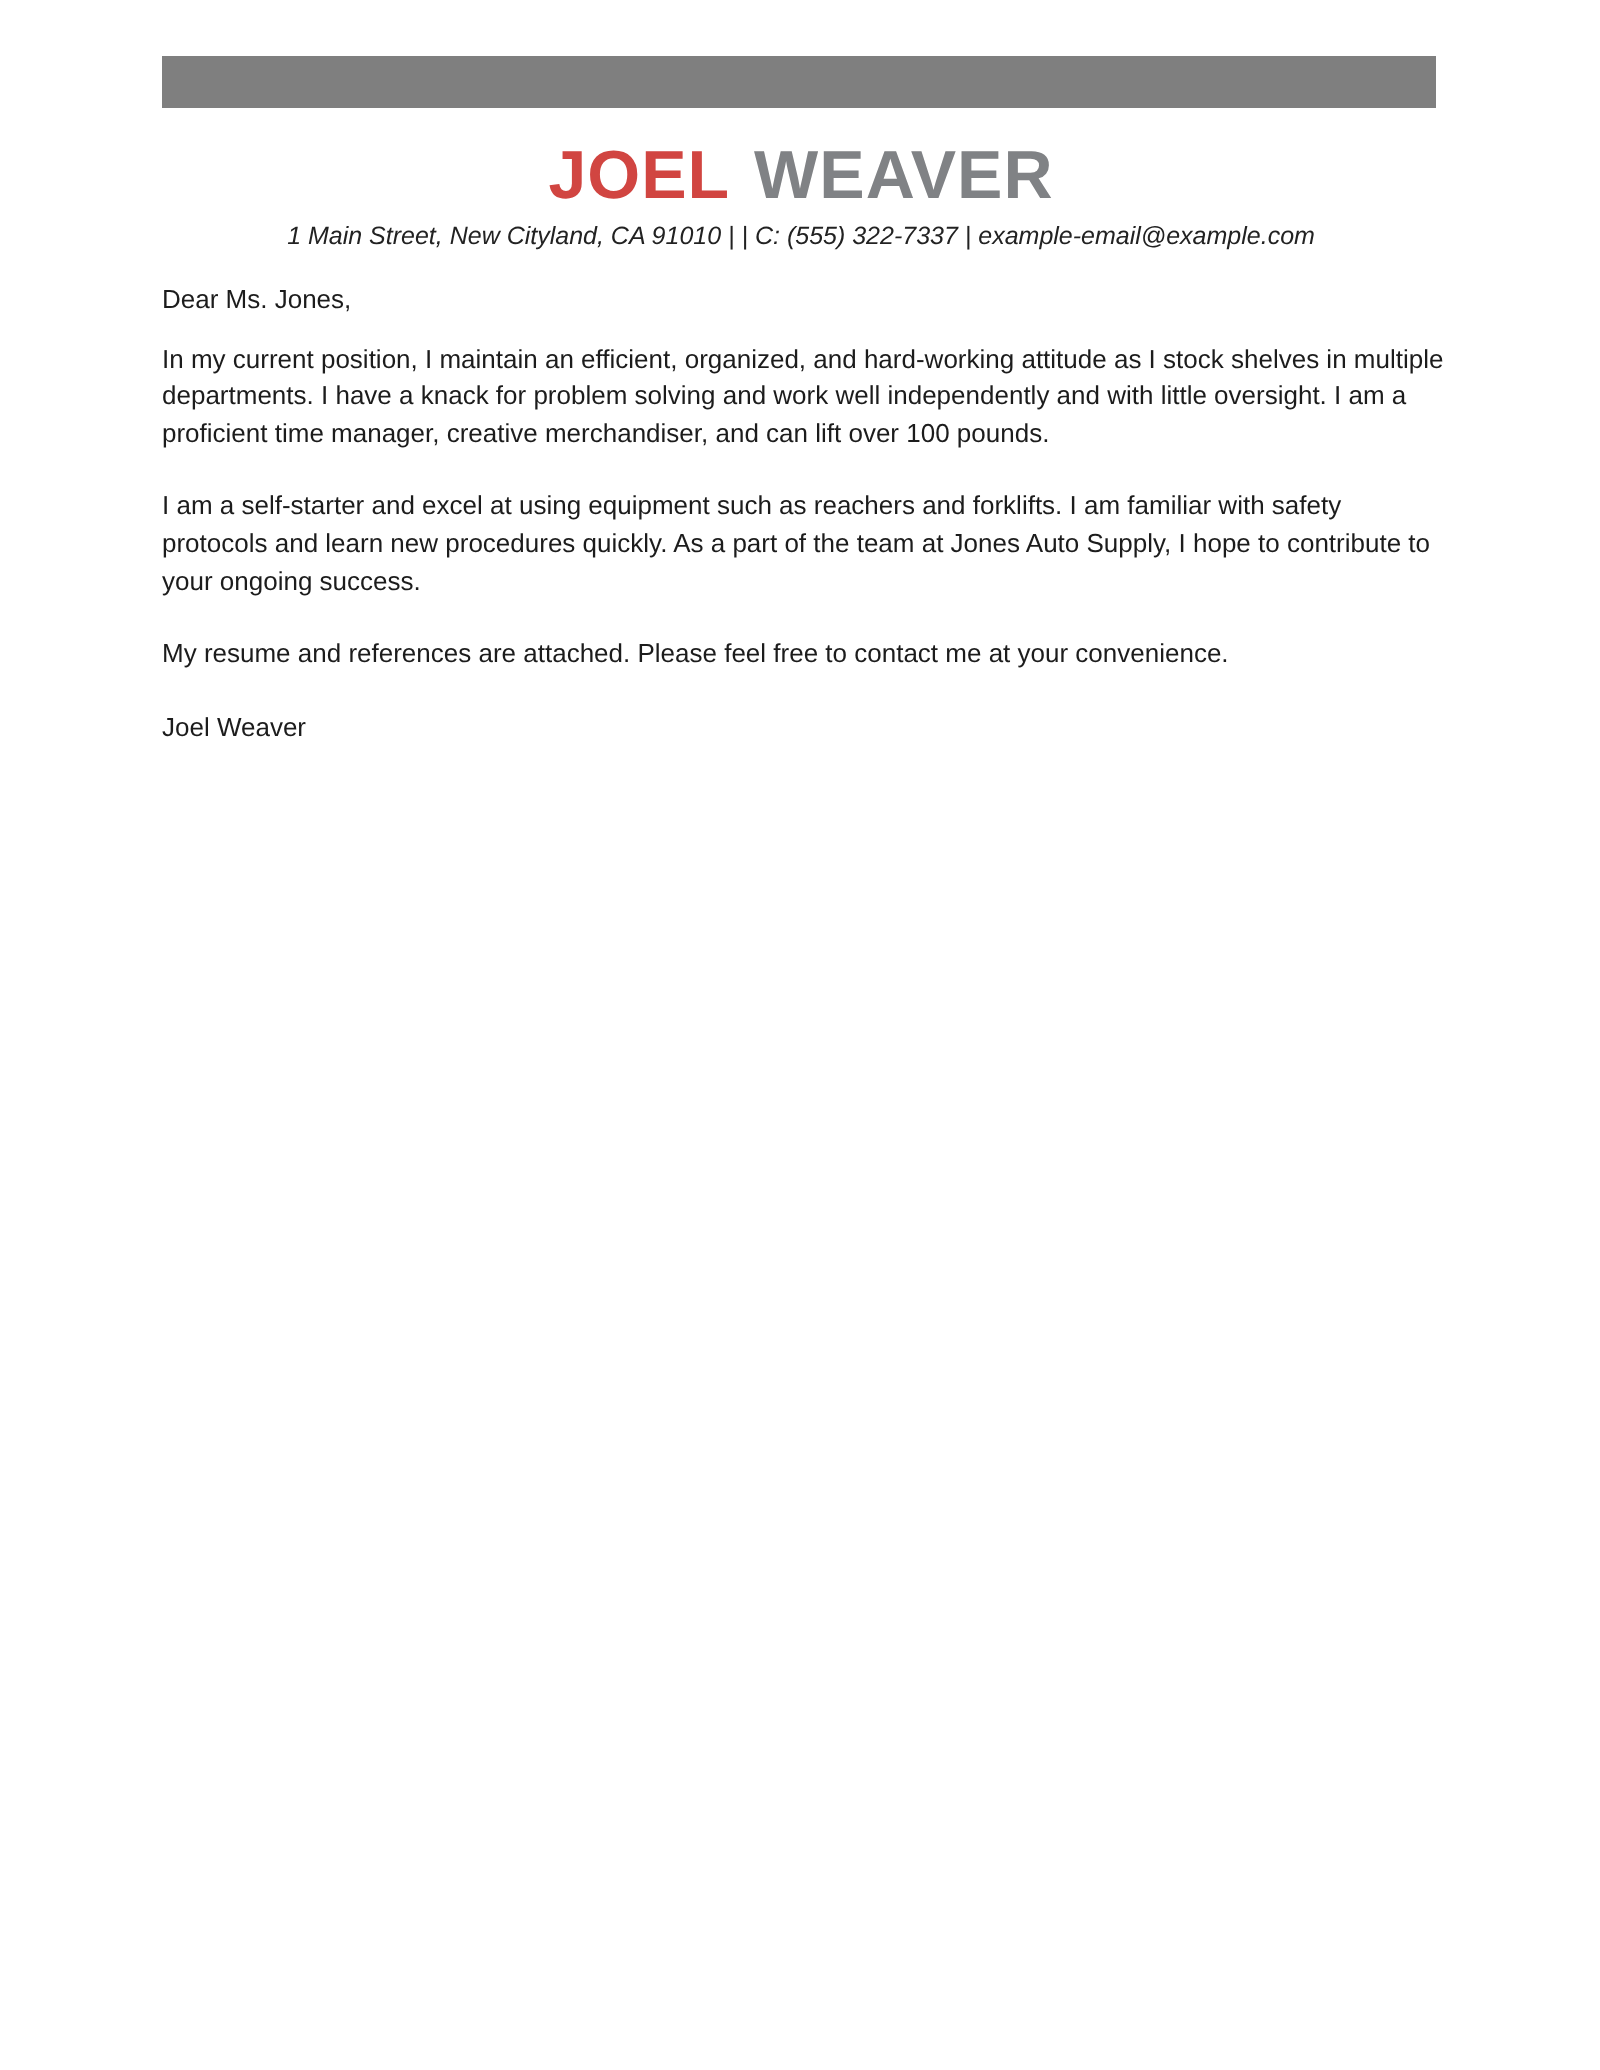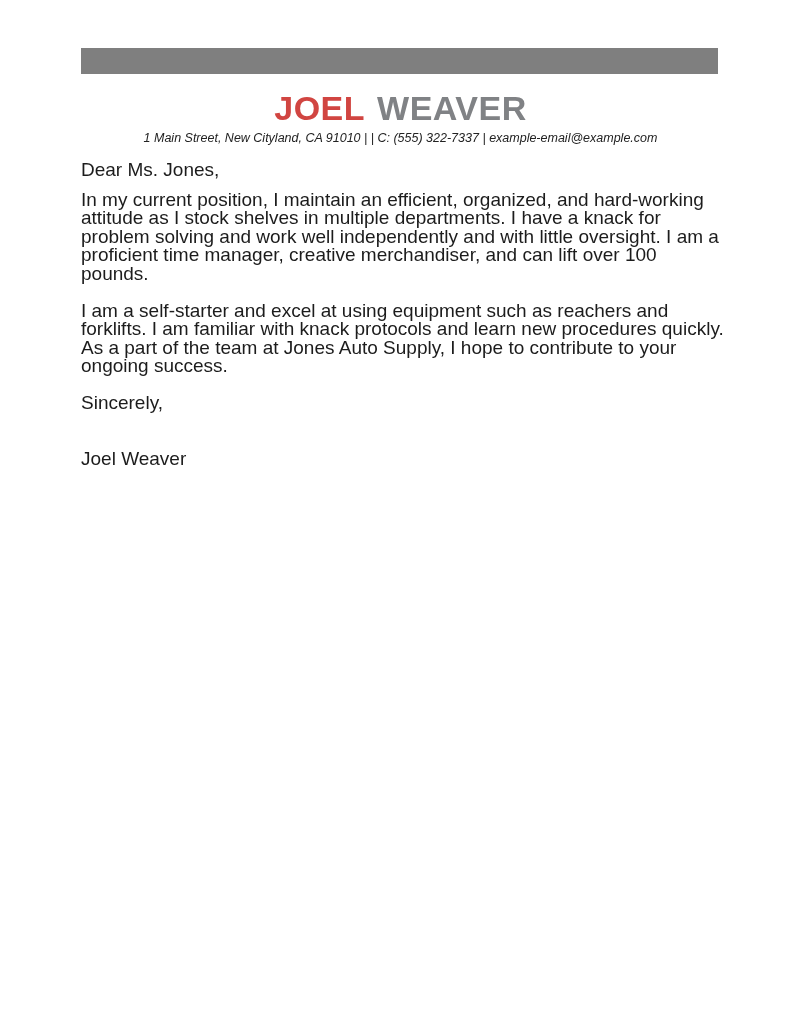--- a/index.html
+++ b/index.html
@@ -8,21 +8,21 @@
     width: 800px;
     height: 1035px;
     font-family: "Liberation Sans", sans-serif;
     color: #1c1c1c;
     overflow: hidden;
   }
   .page {
     width: 800px;
     height: 1035px;
     background: #ffffff;
-    padding: 48px 80px 0 81px;
+    padding: 28px 80px 0 81px;
   }
   .header-bar {
     width: 637px;
     height: 26px;
     background: #7f7f7f;
   }
   .name-line {
     margin-top: 15px;
     text-align: center;
     font-size: 34px;
@@ -37,21 +37,21 @@
     margin-top: 3px;
     text-align: center;
     font-size: 12.5px;
     line-height: 16px;
     color: #222222;
     font-style: italic;
   }
   .letter-body {
     margin-top: 15px;
     width: 645px;
-    font-size: 19px;
+    font-size: 13px;
     line-height: 18.6px;
     color: #1c1c1c;
   }
   .salutation { margin-bottom: 11px; }
   .para { margin-bottom: 18px; }
   .closing { margin-bottom: 37px; }
   .signature { margin-bottom: 0; }
 </style>
 </head>
 <body>
@@ -65,21 +65,21 @@
   </div>
 
   <div class="contact-line">1 Main Street, New Cityland, CA 91010 | | C: (555) 322-7337 | example-email@example.com</div>
 
   <div class="letter-body">
     <p class="salutation">Dear Ms. Jones,</p>
 
 
     <p class="para">In my current position, I maintain an efficient, organized, and hard-working attitude as I stock shelves in multiple departments. I have a knack for problem solving and work well independently and with little oversight. I am a proficient time manager, creative merchandiser, and can lift over 100 pounds.</p>
 
-    <p class="para">I am a self-starter and excel at using equipment such as reachers and forklifts. I am familiar with knack protocols and learn new procedures quickly. As a part of the team at Jones Auto Supply, I hope to contribute to your ongoing success.</p>
+    <p class="para">I am a self-starter and excel at using equipment such as reachers and forklifts. I am familiar with safety protocols and learn new procedures quickly. As a part of the team at Jones Auto Supply, I hope to contribute to your ongoing success.</p>
 
+    <p class="para">My resume and references are attached. Please feel free to contact me at your convenience.</p>
 
-    <p class="closing">Sincerely,</p>
 
     <p class="signature">Joel Weaver</p>
   </div>
 
 </div>
 
 </body></html>

